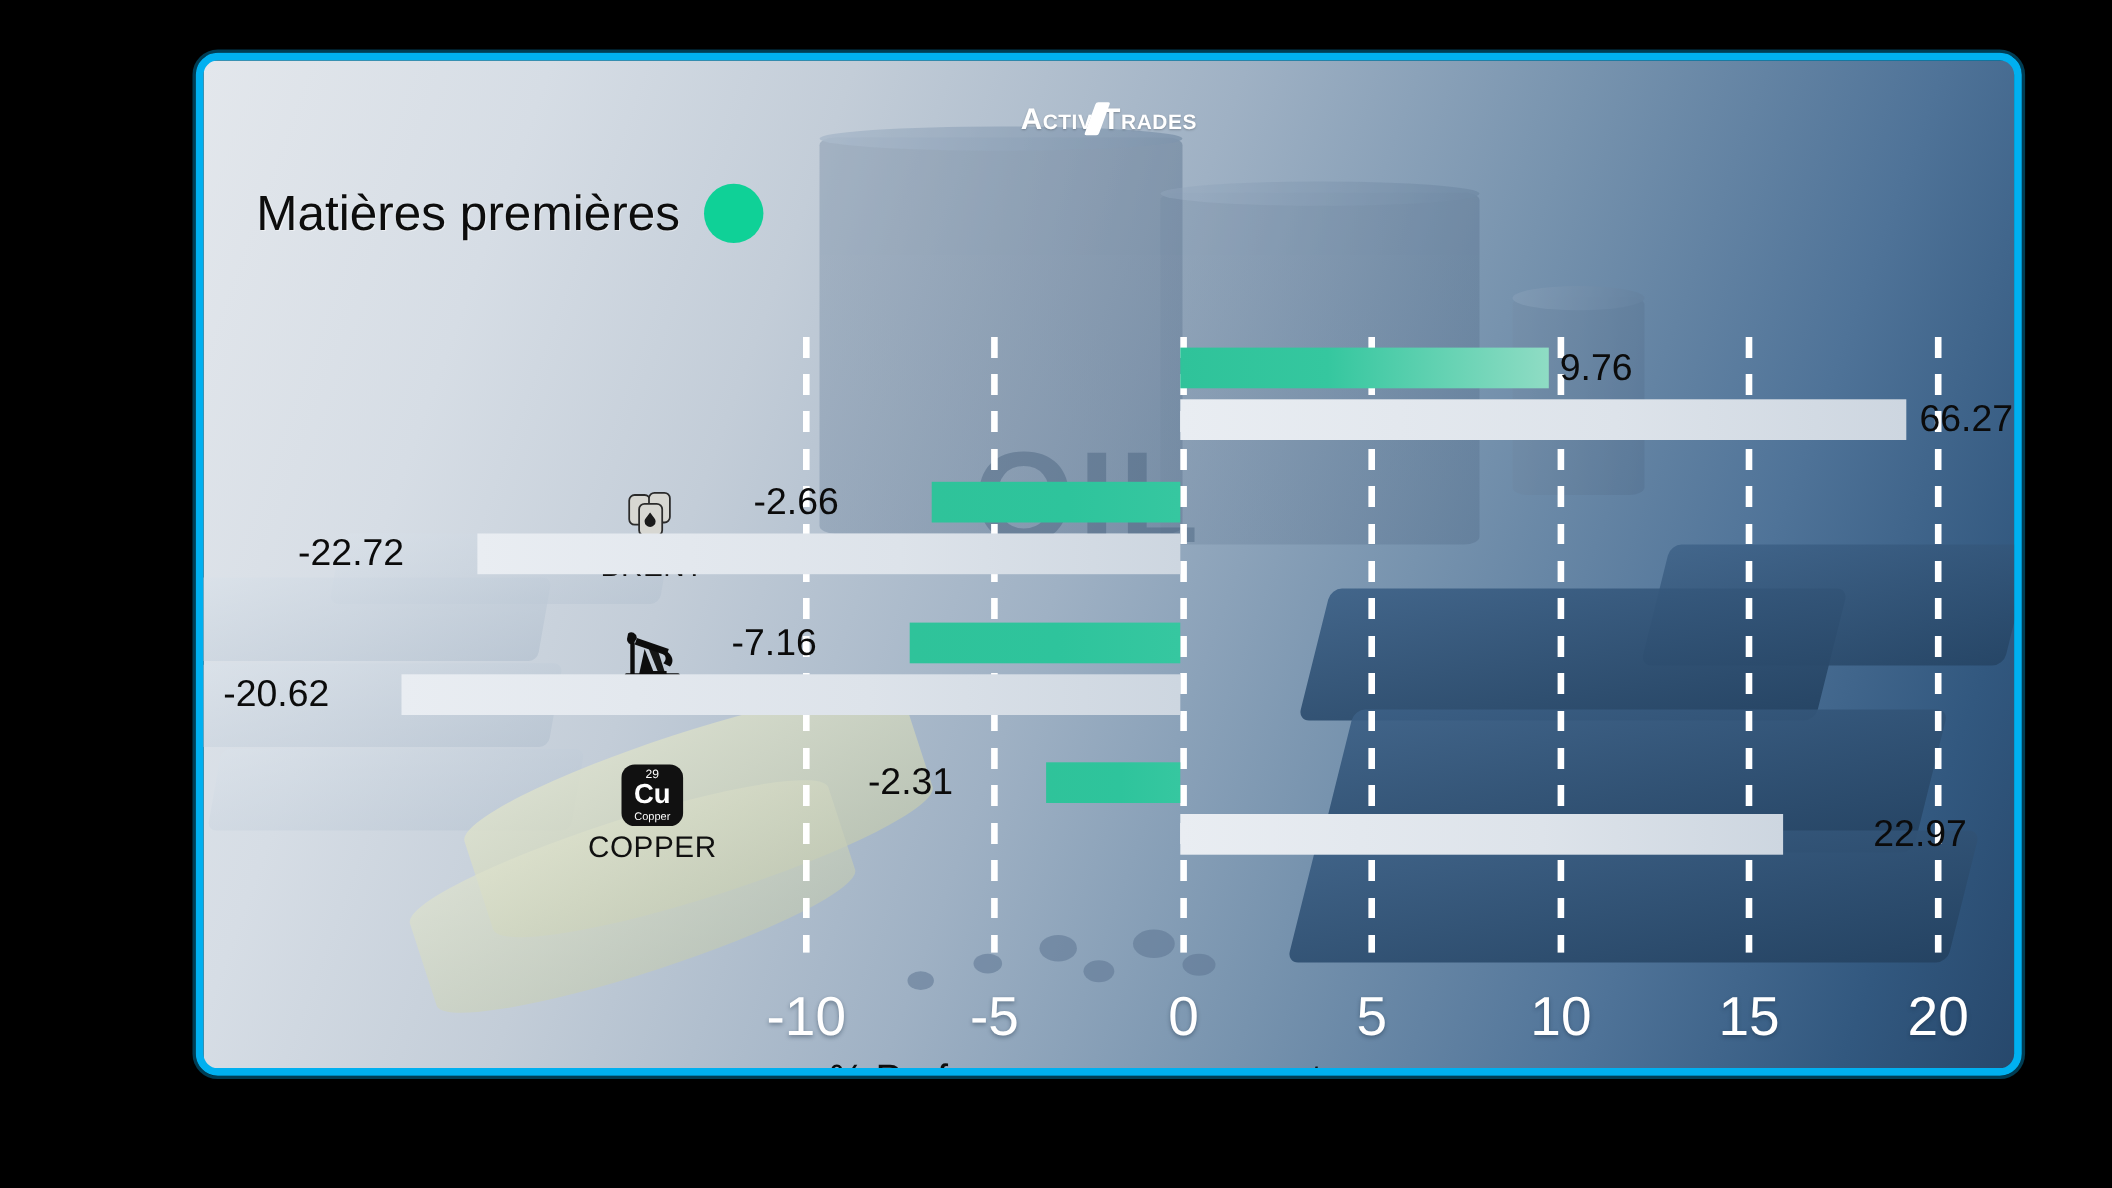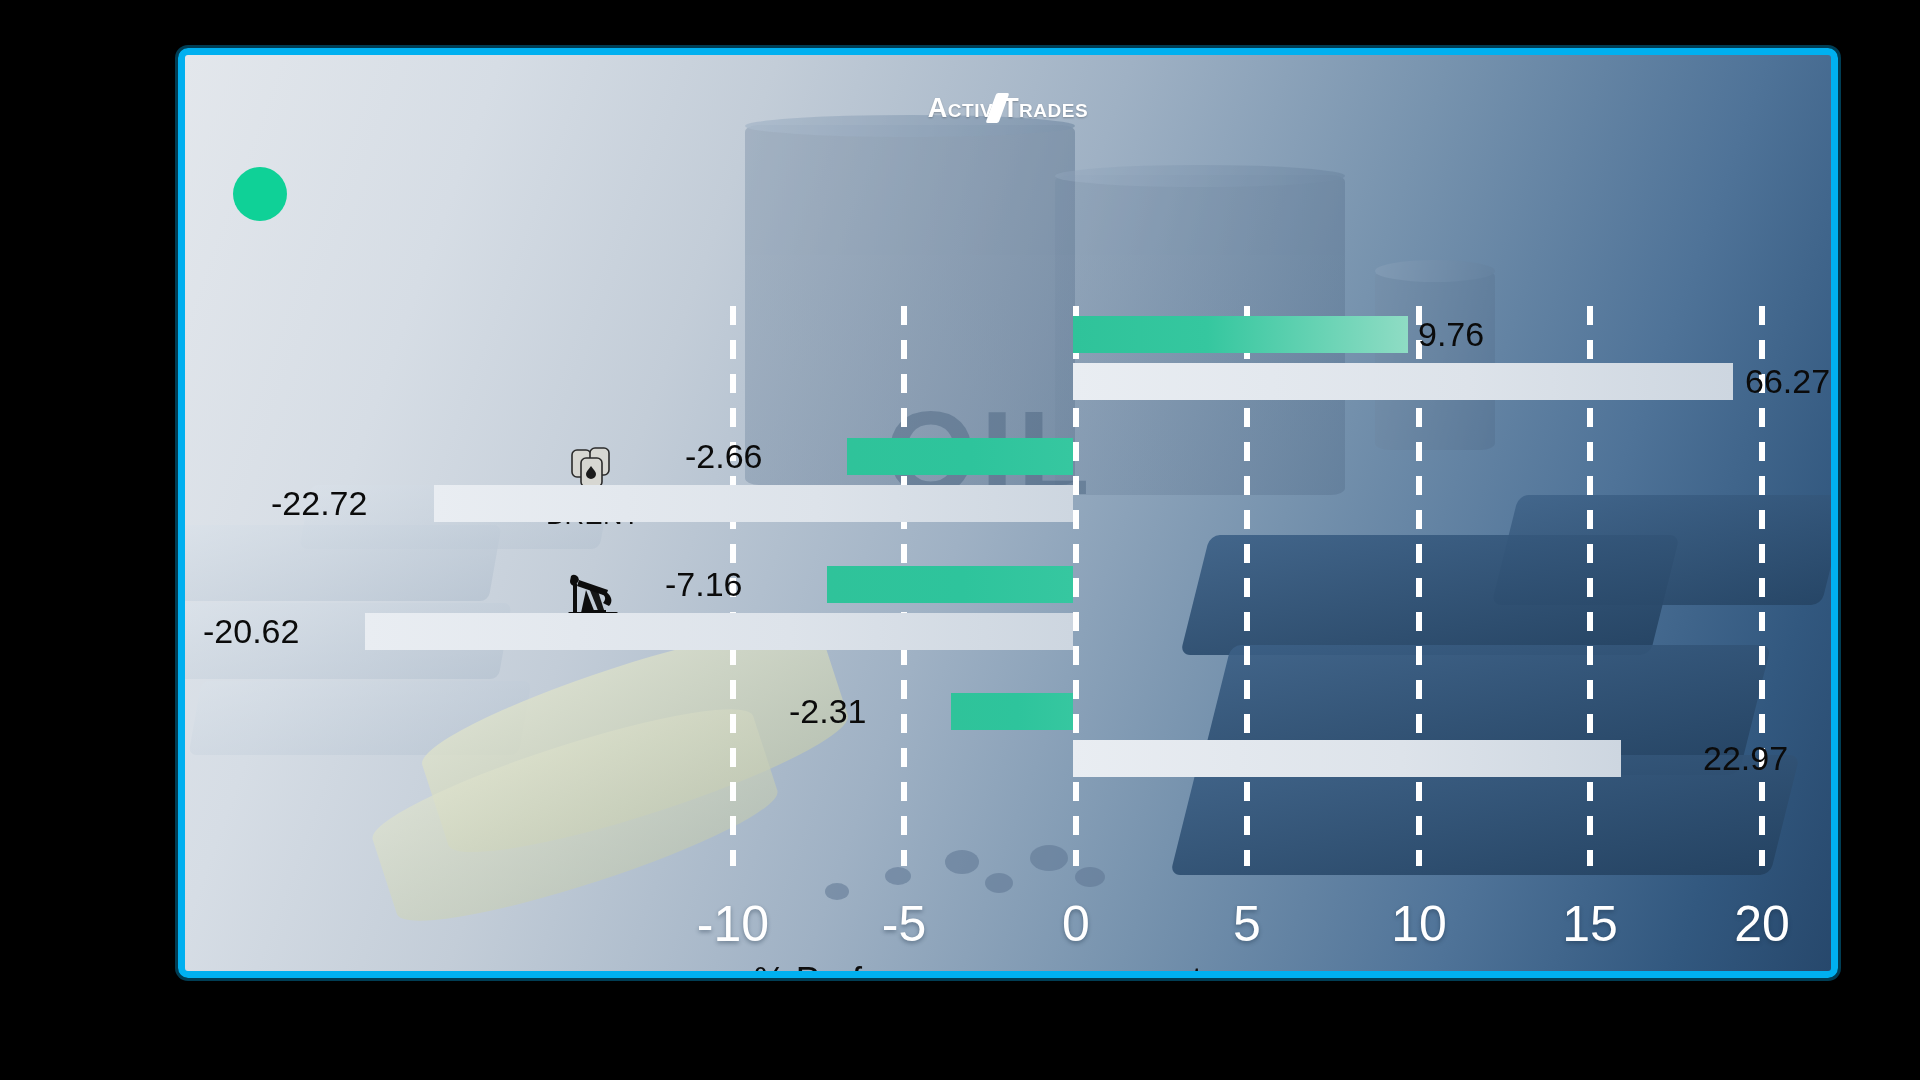--- a/index.html
+++ b/index.html
@@ -8,21 +8,21 @@
     background: #000; overflow: hidden;
     font-family: "Liberation Sans", sans-serif;
   }
   #stage { position: relative; width: 1920px; height: 1080px; background: #000; }
 
   
   #card {
     position: absolute;
     left: 178px; top: 48px;
     width: 1660px; height: 930px;
-    border-radius: 10px;
+    border-radius: 20px;
     border: 7px solid #00b0f0;
     overflow: hidden;
     background: linear-gradient(110deg,
         #e3e7ec 0%, #d6dde5 16%, #c3cdd8 30%,
         #9fb1c4 48%, #7793ae 64%, #4f7398 80%,
         #32587f 92%, #27486c 100%);
     box-shadow: 0 0 0 3px rgba(0,176,240,.35);
   }
 
   
@@ -197,20 +197,21 @@
       <div class="peb" style="left:800px;top:818px;width:28px;height:20px"></div>
       <div class="peb" style="left:845px;top:790px;width:38px;height:26px"></div>
       <div class="peb" style="left:700px;top:812px;width:26px;height:18px"></div>
       <div class="peb" style="left:890px;top:812px;width:30px;height:20px"></div>
       <div class="peb" style="left:640px;top:828px;width:24px;height:17px"></div>
     </div>
 
     <div id="logo"><span>Activ</span><span class="slash"></span><span>Trades</span></div>
 
     <div id="headerrow">
+      <div id="charttitle">Matières premières</div>
 
       <div class="legitem" id="leg1">
         <span class="dot green"></span>
       </div>
 
     </div>
 
     <div id="plot">
 
       <div class="grid" style="left:497px"></div>
@@ -265,20 +266,30 @@
         </div>
         <div class="cap"></div>
       </div>
 
       <div class="bar wk neg" style="left:594px; width:246px; top:296px"></div>
       <div class="vlabel" style="left:432px; top:296px">-7.16</div>
 
       <div class="bar yt" style="left:132px; width:708px; top:343px"></div>
       <div class="vlabel" style="left:-30px; top:343px">-20.62</div>
 
+      <div class="rowlabel" style="left:265px; top:425px">
+        <div class="ico">
+          <div class="cu-tile">
+            <div class="num">29</div>
+            <div class="sym">Cu</div>
+            <div class="nm">Copper</div>
+          </div>
+        </div>
+        <div class="cap">COPPER</div>
+      </div>
 
       <div class="bar wk neg" style="left:718px; width:122px; top:423px"></div>
       <div class="vlabel" style="left:556px; top:423px">-2.31</div>
 
       <div class="bar yt" style="left:840px; width:548px; top:470px"></div>
       <div class="vlabel" style="left:1470px; top:470px">22.97</div>
     </div>
 
     <div id="axis">
       <div class="tick" style="left:500px">-10</div>

